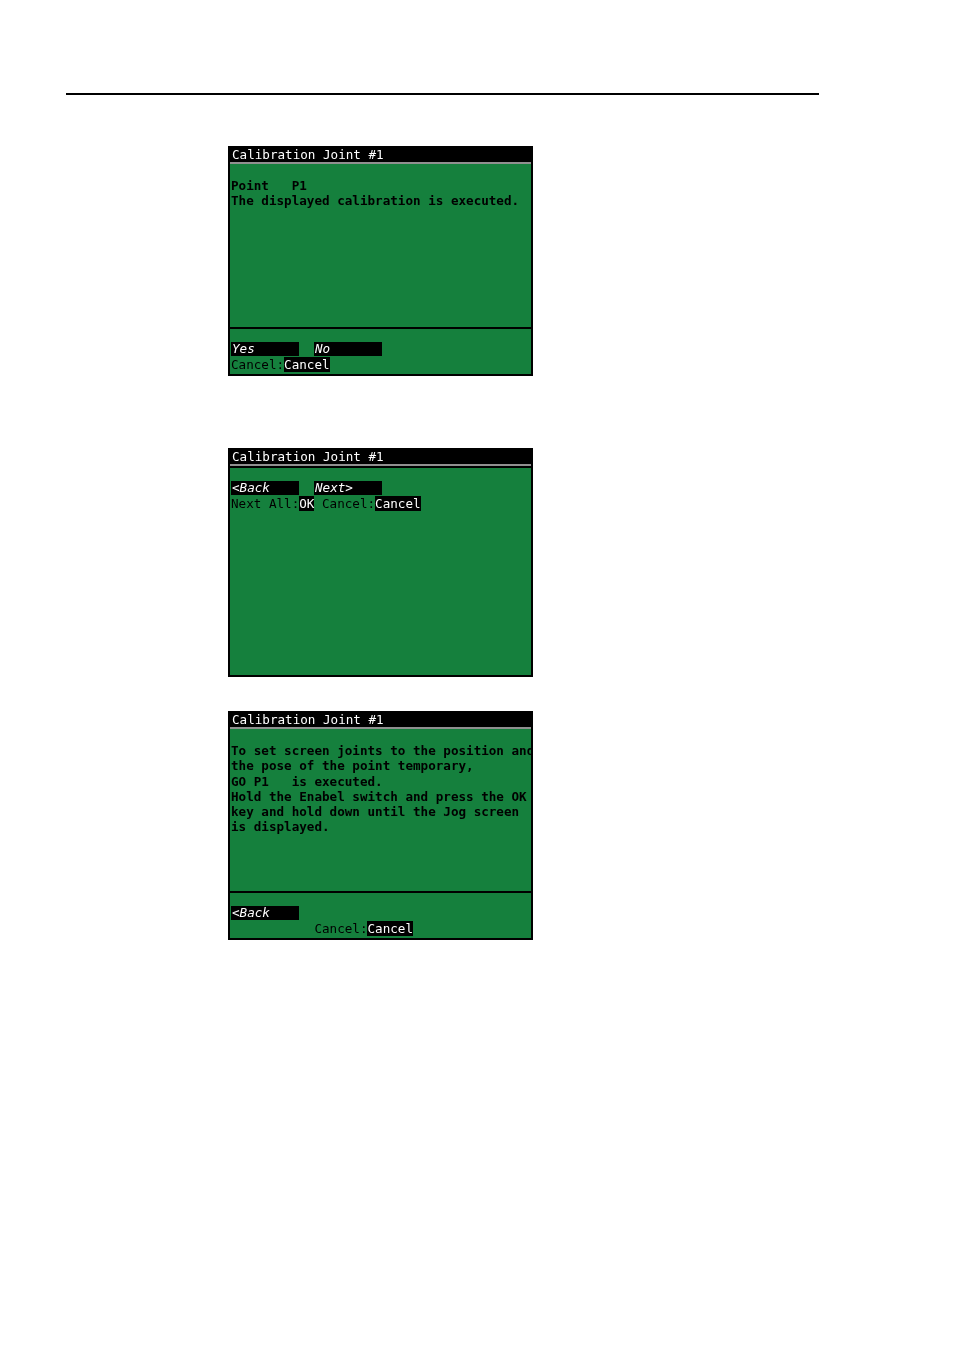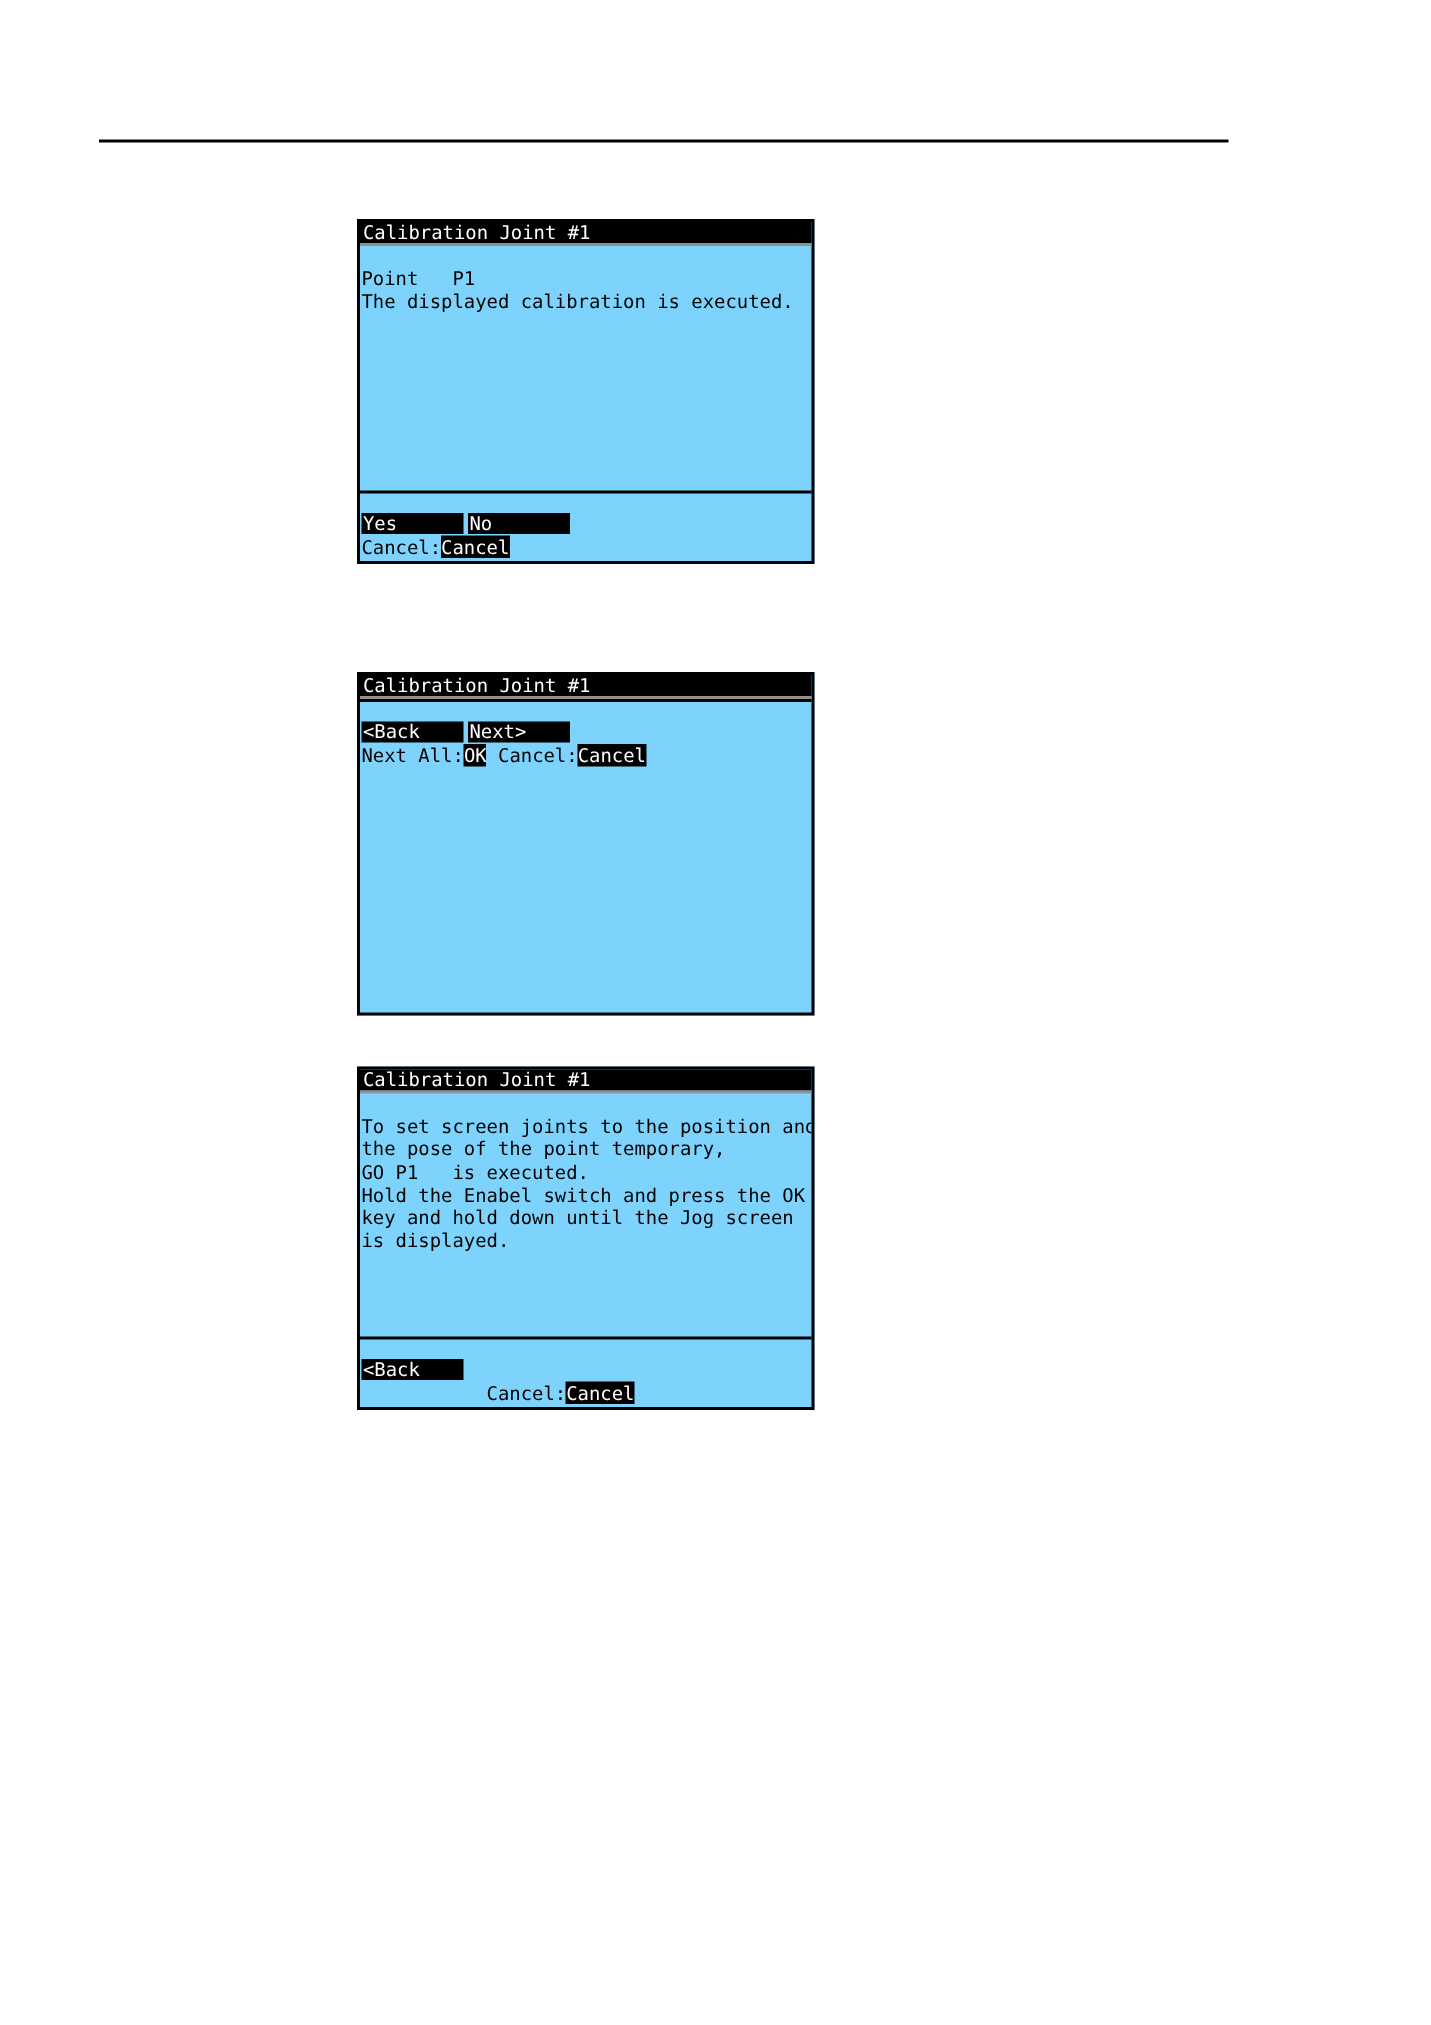--- a/index.html
+++ b/index.html
@@ -11,24 +11,24 @@
     color: #000000;
   }
   .header-rule {
     position: absolute;
     left: 66px; top: 93px;
     width: 753px; height: 2px;
     background: #000000;
   }
   .dialog {
     position: absolute;
-    left: 238px;
+    left: 228px;
     width: 305px;
     border: 2px solid #000000;
-    background: #7dd3fc;
+    background: #15803d;
     box-sizing: border-box;
     display: flex;
     flex-direction: column;
     font-size: 12.6px;
   }
   .dlg-1 { top: 146px; height: 230px; }
   .dlg-2 { top: 448px; height: 229px; }
   .dlg-3 { top: 711px; height: 229px; }
   .titlebar {
     flex: none;
@@ -47,32 +47,34 @@
   }
   .dlg-body {
     flex: 1 1 auto;
     padding: 14px 1px 0 1px;
     overflow: hidden;
   }
   .body-line {
     white-space: pre;
     line-height: 15.3px;
     height: 15.3px;
+    font-weight: bold;
   }
   .dlg-footer {
     flex: none;
     height: 47px;
     border-top: 2px solid #000000;
     box-sizing: border-box;
     padding: 13px 1px 0 1px;
   }
   .softkey-row {
     display: flex;
-    gap: 3px;
+    gap: 15px;
     height: 14px;
+    font-style: italic;
   }
   .softkey {
     width: 68px;
     height: 14px;
     line-height: 14px;
     background: #000000;
     color: #ffffff;
     padding-left: 1px;
     white-space: pre;
     box-sizing: border-box;

